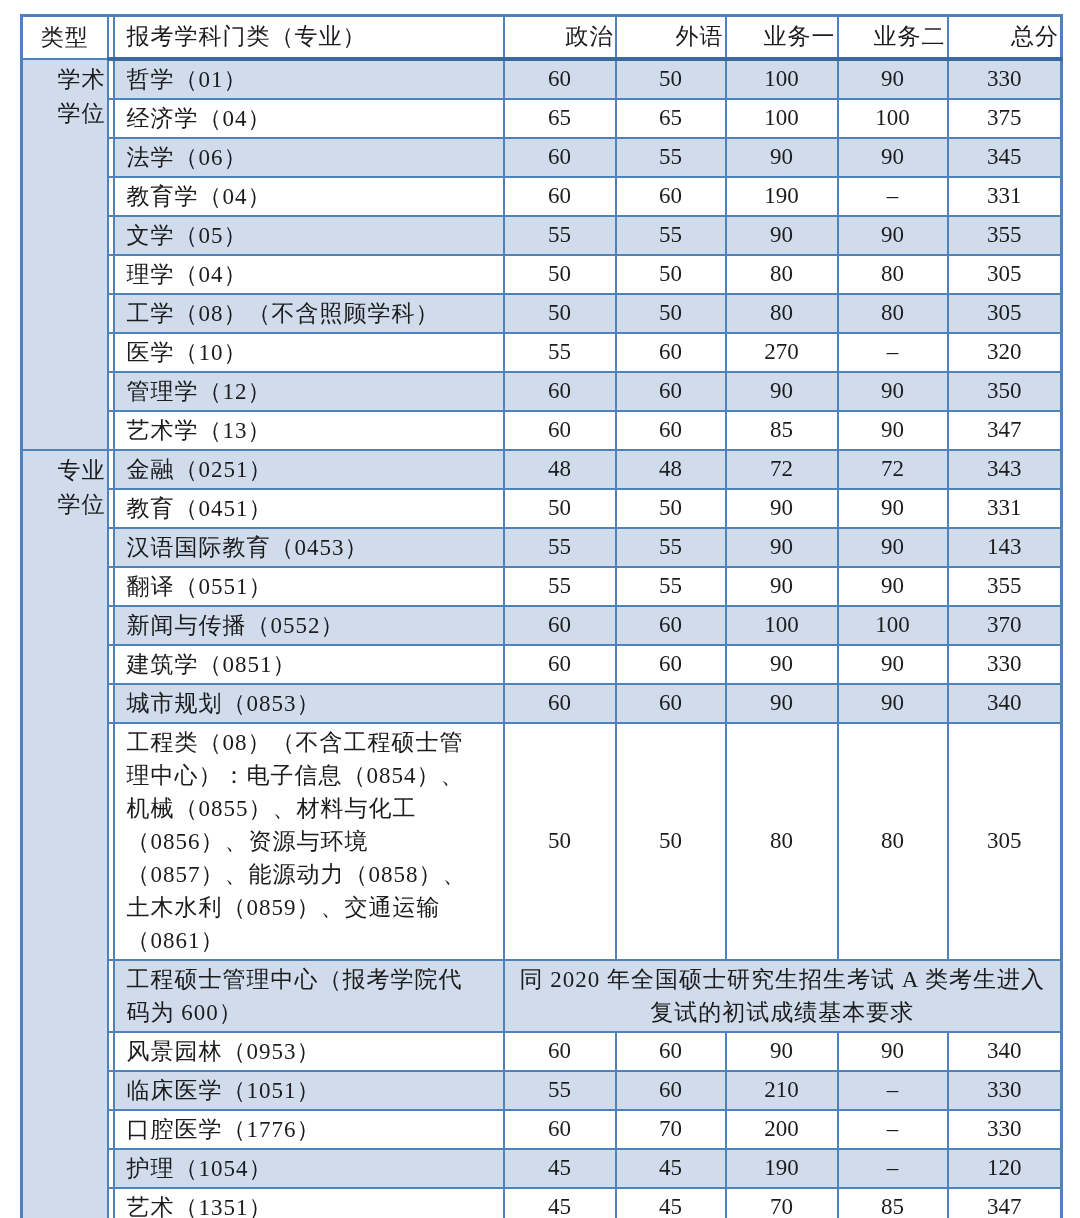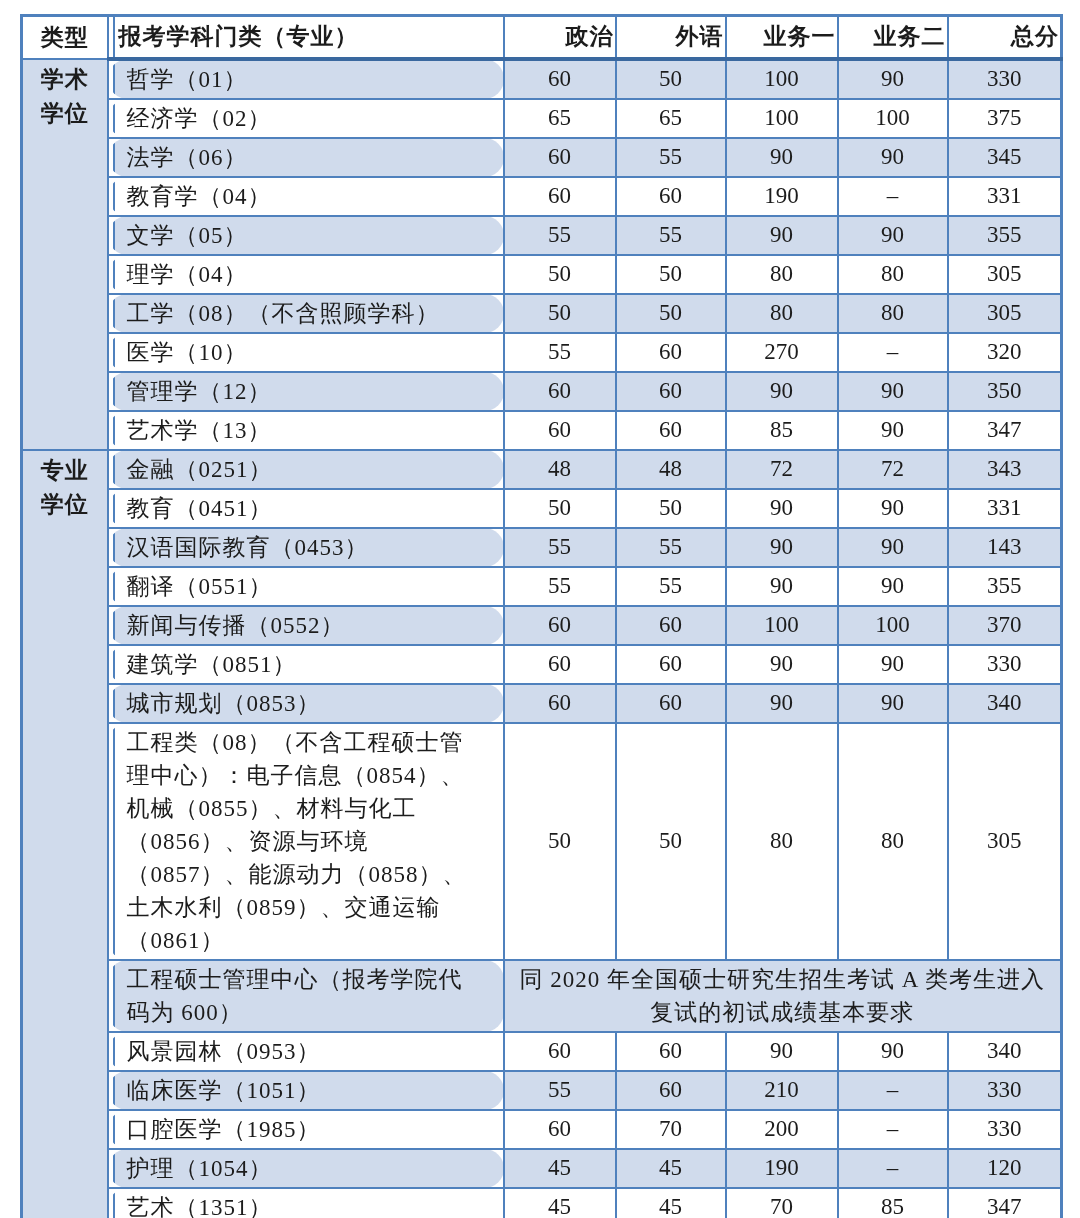--- a/index.html
+++ b/index.html
@@ -10,43 +10,42 @@
     color:#1c1c1c;
   }
   table.score-table{
     width:1040px;height:1190px;
     border-collapse:collapse;table-layout:fixed;
     border:3px solid #4f81bd;
     font-size:23px;
   }
   th,td{border:2px solid #4f81bd;box-sizing:border-box;overflow:hidden;}
   thead th{
-    height:43px;font-weight:bold;background:#ffffff;
+    height:43px;font-weight:normal;background:#ffffff;
     border-bottom:4px solid #3a689f;letter-spacing:1px;
     vertical-align:middle;
   }
   thead th.type-h{text-align:center;border-bottom:2px solid #4f81bd;}
   thead th.major-h{
-    text-align:left;padding-left:10px;
+    text-align:left;padding-left:18px;
     background-image:linear-gradient(to right,#ffffff 0px,#ffffff 4px,#4f81bd 4px,#4f81bd 6px,rgba(255,255,255,0) 6px);
   }
   thead th.num-h{text-align:right;}
   tbody td{height:35px;vertical-align:middle;}
   tr.band td{background-color:#d0dbec;}
   td.type-cell{
-    background-color:#d0dbec;font-weight:bold;text-align:center;
+    background-color:#d0dbec;font-weight:normal;text-align:right;
     vertical-align:top;padding-top:3px;line-height:34px;
     white-space:pre-line;letter-spacing:1px;margin-top:8px;
   }
   td.type-cell.center{vertical-align:middle;padding-top:0;}
   td.major-cell{
     text-align:left;padding:2px 22px 2px 18px;line-height:33px;
     letter-spacing:1px;
     background-image:linear-gradient(to right,#ffffff 0px,#ffffff 4px,#4f81bd 4px,#4f81bd 6px,rgba(255,255,255,0) 6px);
-    border-radius:20px;
   }
   td.score-cell{text-align:center;}
   td.note-cell{text-align:center;line-height:33px;letter-spacing:1px;padding:2px 12px;}
   tbody tr.last-row td{height:69px;}
 </style>
 </head>
 <body>
 
 <div class="page">
   <table class="score-table">
@@ -75,21 +74,21 @@
           <td rowspan="10" class="type-cell">学术
 学位</td>
           <td class="major-cell">哲学（01）</td>
           <td class="score-cell">60</td>
           <td class="score-cell">50</td>
           <td class="score-cell">100</td>
           <td class="score-cell">90</td>
           <td class="score-cell">330</td>
         </tr>
         <tr>
-          <td class="major-cell">经济学（02）</td>
+          <td class="major-cell">经济学（04）</td>
           <td class="score-cell">65</td>
           <td class="score-cell">65</td>
           <td class="score-cell">100</td>
           <td class="score-cell">100</td>
           <td class="score-cell">375</td>
         </tr>
         <tr class="band">
           <td class="major-cell">法学（06）</td>
           <td class="score-cell">60</td>
           <td class="score-cell">55</td>
@@ -233,21 +232,21 @@
         </tr>
         <tr class="band">
           <td class="major-cell">临床医学（1051）</td>
           <td class="score-cell">55</td>
           <td class="score-cell">60</td>
           <td class="score-cell">210</td>
           <td class="score-cell">–</td>
           <td class="score-cell">330</td>
         </tr>
         <tr>
-          <td class="major-cell">口腔医学（1985）</td>
+          <td class="major-cell">口腔医学（1776）</td>
           <td class="score-cell">60</td>
           <td class="score-cell">70</td>
           <td class="score-cell">200</td>
           <td class="score-cell">–</td>
           <td class="score-cell">330</td>
         </tr>
         <tr class="band">
           <td class="major-cell">护理（1054）</td>
           <td class="score-cell">45</td>
           <td class="score-cell">45</td>

